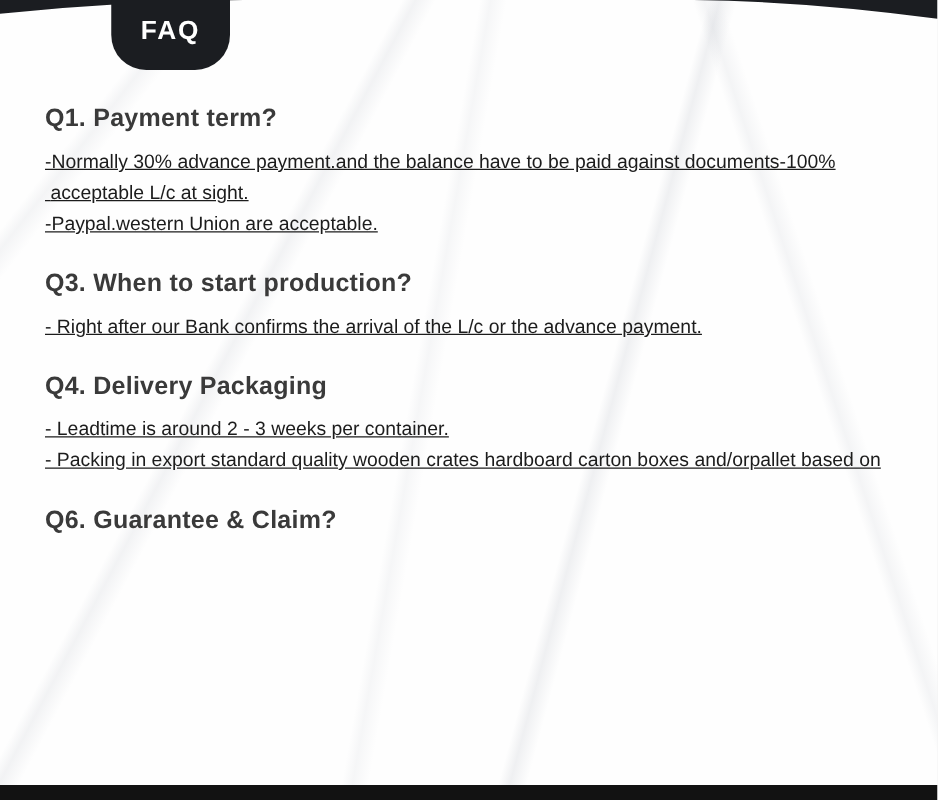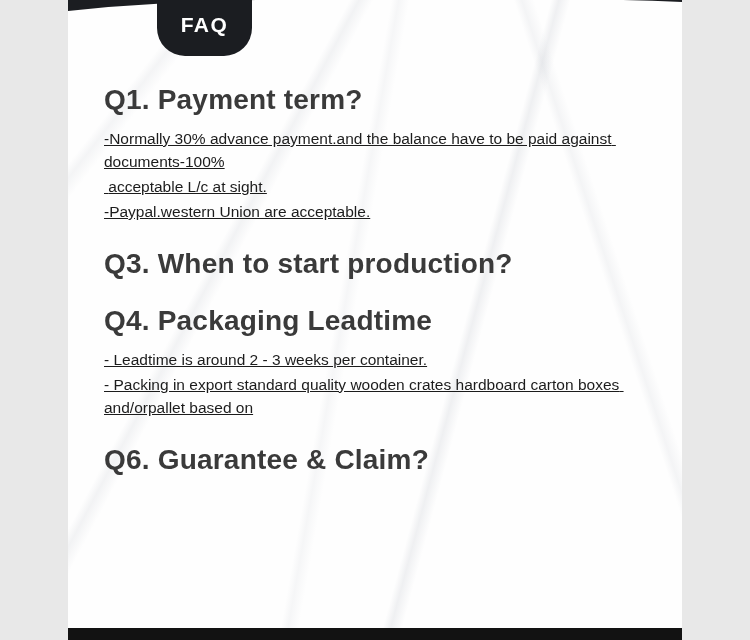--- a/index.html
+++ b/index.html
@@ -3,21 +3,21 @@
 <meta charset="utf-8">
 <style>
   * { box-sizing: border-box; }
   html, body { margin: 0; padding: 0; }
   body {
     font-family: "Liberation Sans", sans-serif;
     background: #e8e8e8;
   }
   .page {
     position: relative;
-    width: 614px;
+    width: 750px;
     height: 640px;
     margin: 0 auto;
     overflow: hidden;
     background-color: #fefefe;
     
     background-image:
       linear-gradient(105deg, transparent 61.5%, rgba(160,166,178,0.16) 62.5%, transparent 64%),
       linear-gradient(118deg, transparent 29.5%, rgba(160,166,178,0.13) 30.5%, transparent 32%),
       linear-gradient(72deg,  transparent 79.5%, rgba(160,166,178,0.11) 80.5%, transparent 82%),
       linear-gradient(128deg, transparent 11.5%, rgba(160,166,178,0.11) 12.5%, transparent 14%),
@@ -53,21 +53,21 @@
     letter-spacing: 1.5px;
     margin-top: -6px;
   }
 
   .content {
     position: relative;
     padding: 84px 30px 0 36px;
   }
 
   .faq-section h2 {
-    font-size: 28px;
+    font-size: 20px;
     font-weight: 700;
     color: #3a3a3a;
     margin: 25px 0 11px 0;
     letter-spacing: 0.2px;
   }
   .faq-section:first-child h2 { margin-top: 0; }
 
   .faq-section p {
     font-size: 15.5px;
     color: #1c1c1c;
@@ -102,24 +102,25 @@
     <section class="faq-section">
       <h2>Q1. Payment term?</h2>
       <p>-Normally 30% advance payment.and the balance have to be paid against documents-100%</p>
       <p> acceptable L/c at sight.</p>
       <p>-Paypal.western Union are acceptable.</p>
     </section>
 
 
     <section class="faq-section">
       <h2>Q3. When to start production?</h2>
+      <p>- Right after our Bank confirms the arrival of the L/c or the advance payment.</p>
     </section>
 
     <section class="faq-section">
-      <h2>Q4. Packaging Leadtime</h2>
+      <h2>Q4. Delivery Packaging</h2>
       <p>- Leadtime is around 2 - 3 weeks per container.</p>
     </section>
 
     <section class="faq-section">
       <p>- Packing in export standard quality wooden crates hardboard carton boxes and/orpallet based on</p>
     </section>
 
     <section class="faq-section">
       <h2>Q6. Guarantee &amp; Claim?</h2>
 

